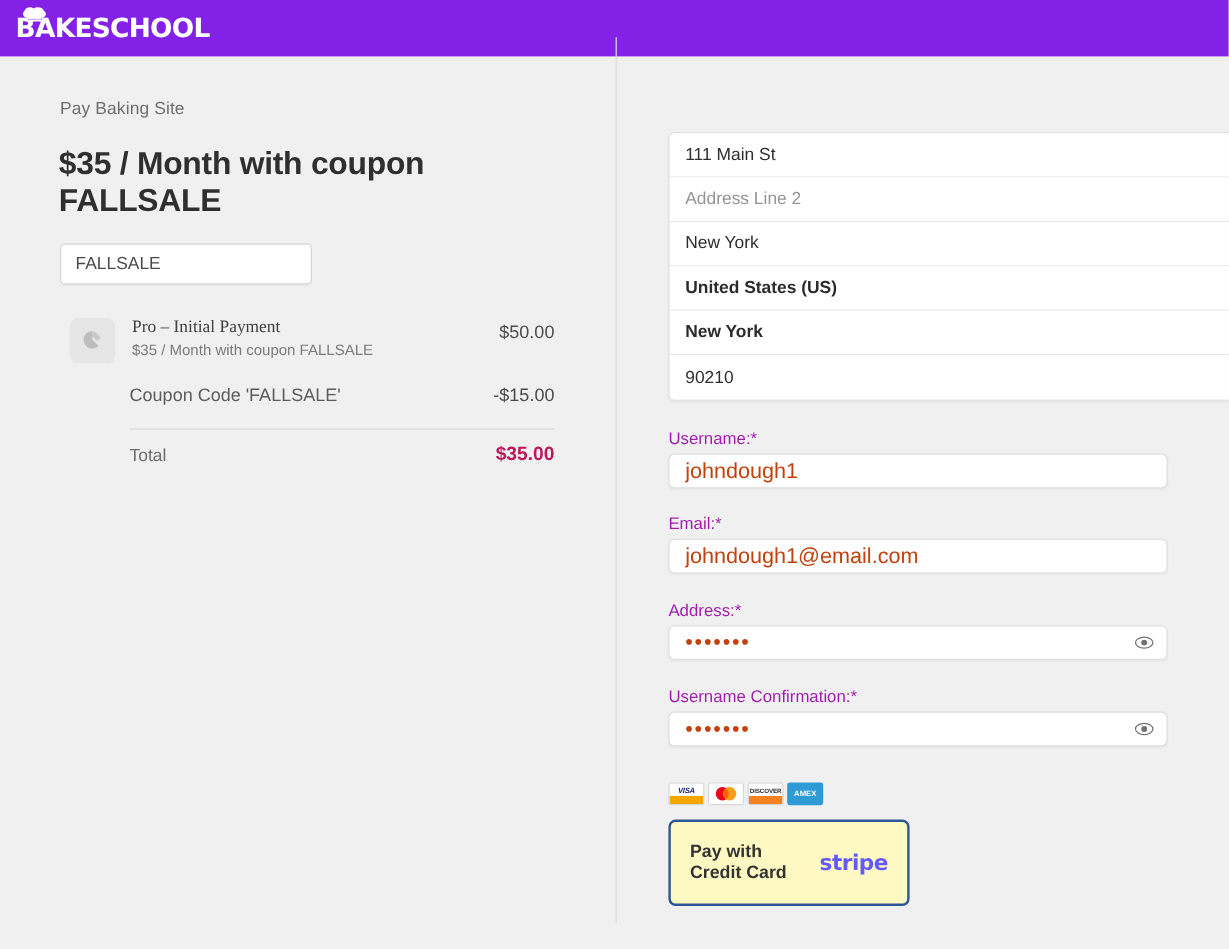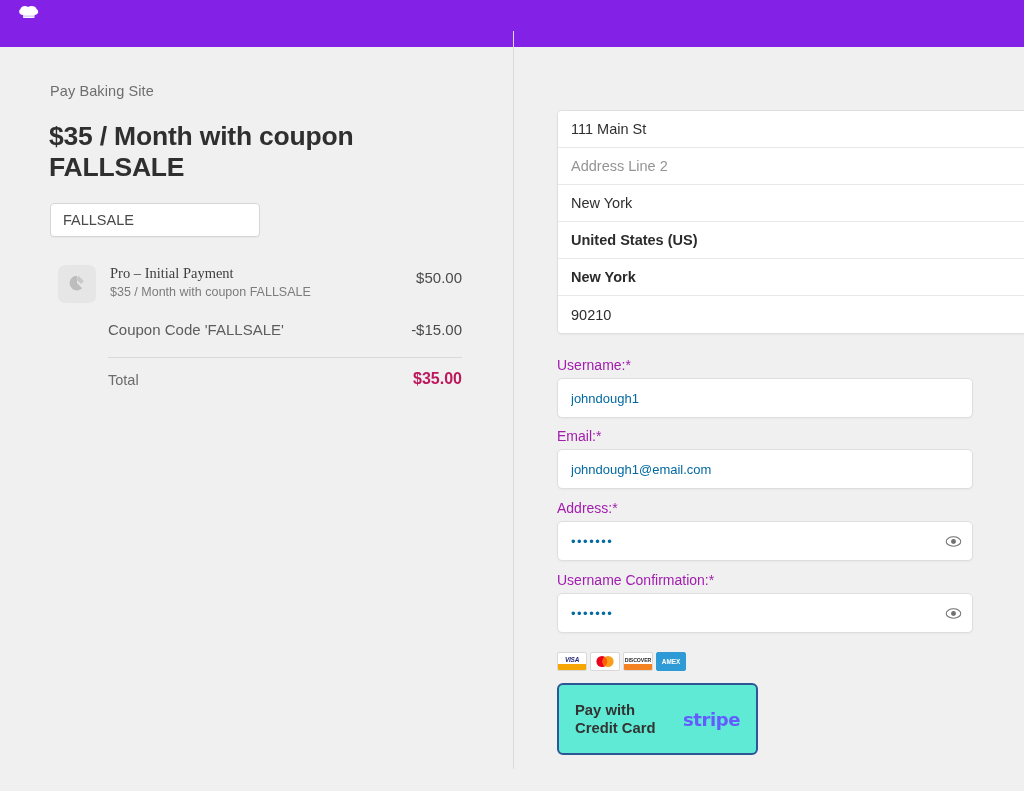--- a/index.html
+++ b/index.html
@@ -173,27 +173,27 @@
     width: 14px; height: 14px;
   }
 
   .field-group { position: absolute; left: 44px; width: 416px; }
   .field-label {
     font-size: 14px; color: #a21caf;
     margin-bottom: 5px;
     display: block;
   }
   .field-input {
-    width: 416px; height: 40px;
+    width: 416px; height: 29px;
     background: #ffffff;
     border: 1px solid #dedede;
     border-radius: 5px;
     font-family: "Liberation Sans", sans-serif;
-    font-size: 13px;
-    color: #0369a1;
+    font-size: 18px;
+    color: #c2410c;
     padding: 0 13px;
     outline: none;
     box-shadow: 0 1px 2px rgba(0,0,0,0.04);
   }
   .field-input::placeholder { color: #949494; }
   .pw-wrap { position: relative; width: 416px; }
   .pw-wrap .field-input { padding-right: 42px; letter-spacing: 1.5px; }
   .eye-btn {
     position: absolute; right: 10px; top: 50%;
     transform: translateY(-50%);
@@ -226,21 +226,21 @@
   .cl-mc { background: #fff; border: 1px solid #d8d8d8; }
   .cl-disc { background: linear-gradient(#ffffff 0 62%, #f58220 62% 100%); border: 1px solid #d8d8d8; }
   .cl-disc span { color: #2a2a2a; font-size: 5.2px; letter-spacing: -0.1px; position: relative; top: -2px; }
   .cl-amex { background: #2e9bd6; border: 1px solid #2e9bd6; }
   .cl-amex span { color: #ffffff; font-size: 6.4px; }
 
   
   #pay-button {
     position: absolute; left: 44px; top: 652px;
     width: 201px; height: 72px;
-    background: #5eead4;
+    background: #fef9c3;
     border: 2px solid #2c5694;
     border-radius: 6px;
     display: flex; align-items: center;
     padding: 0 16px;
     cursor: pointer;
     text-align: left;
   }
   #pay-label {
     font-size: 14.8px; font-weight: bold; color: #333333;
     line-height: 1.25; width: 104px;
@@ -257,20 +257,21 @@
 
 <div id="page">
 
   <div id="header">
     <div id="logo">
       <svg id="logo-hat" viewBox="0 0 44 30">
         <path d="M10 20 C2 19 0 12 5 8 C6 2 15 0 20 4 C26 0 36 2 37 8 C43 12 41 19 33 20 Z" fill="#ffffff"></path>
         <rect x="10" y="19" width="23" height="7" rx="1.5" fill="#ffffff"></rect>
         <rect x="10" y="21.5" width="23" height="1.3" fill="#8322e6" opacity="0.55"></rect>
       </svg>
+      <span id="logo-text">BAKESCHOOL</span>
     </div>
   </div>
 
   <div id="body-wrap">
 
     <div id="divider"></div>
 
     <div id="left-col">
 
       <div id="eyebrow">Pay Baking Site</div>

